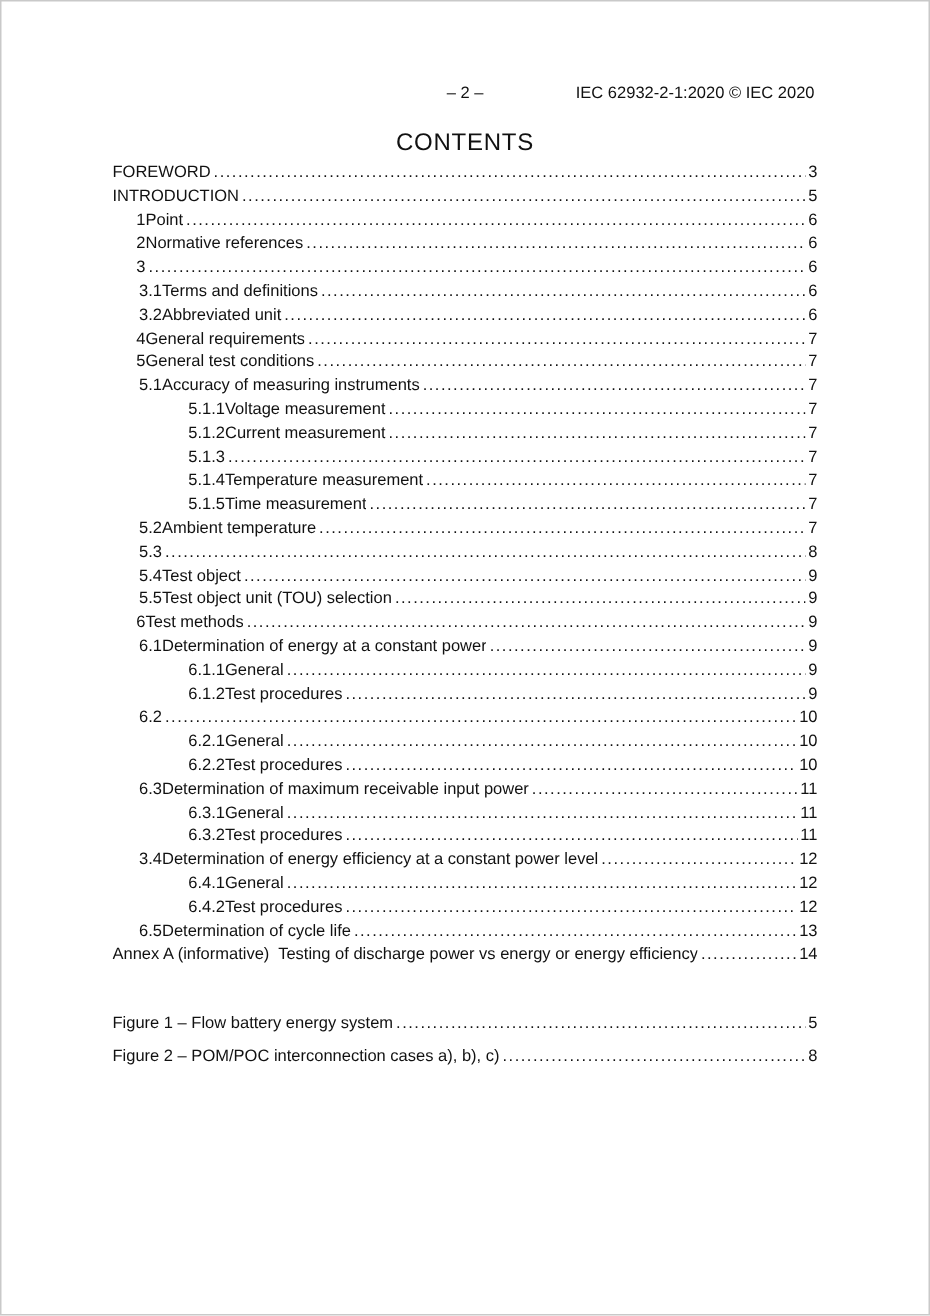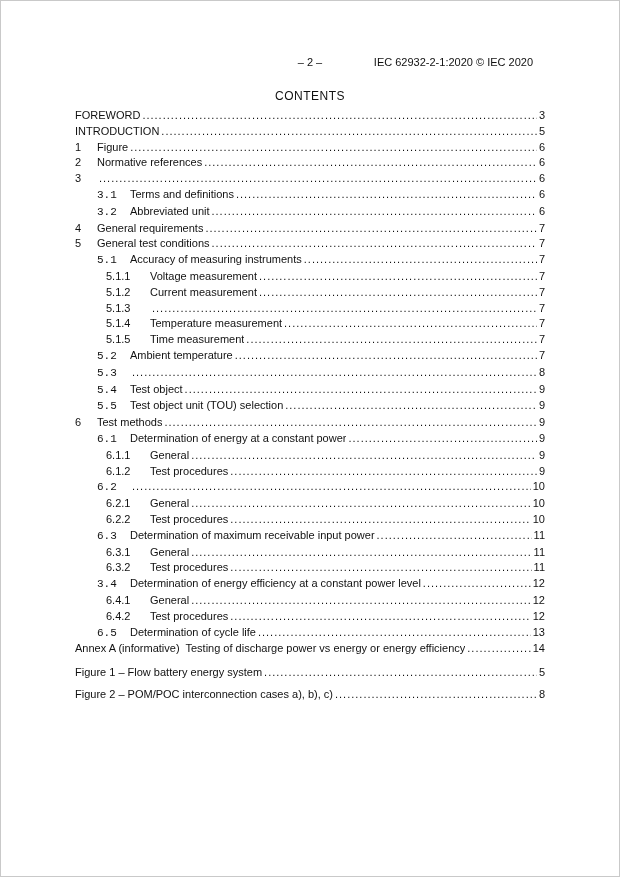--- a/index.html
+++ b/index.html
@@ -20,60 +20,61 @@
     position: absolute;
     top: 55px; left: 75px; right: 75px;
     height: 14px;
     font-size: 11px; line-height: 14px;
   }
   .page-marker {
     position: absolute; left: 50%; transform: translateX(-50%);
     white-space: nowrap;
   }
   .doc-ref {
-    position: absolute; right: 12px;
+    position: absolute; right: 2px;
     white-space: nowrap;
     padding-left: 28px;
   }
   .contents-title {
     position: absolute;
     top: 89px; left: 0; width: 100%;
     text-align: center;
-    font-size: 12px; line-height: 14px;
+    font-size: 16px; line-height: 14px;
     letter-spacing: 0.5px;
   }
   .toc {
     position: absolute;
     top: 108px; left: 75px; right: 75px;
     font-size: 11px;
   }
   .toc-row {
     display: flex;
     align-items: baseline;
     line-height: 15.8px;
+    text-align: right;
   }
   .toc-row .num { flex: 0 0 auto; white-space: nowrap; }
   .lvl1 .num { width: 22px; }
-  .lvl2 .num { margin-left: 22px; width: 33px; font-family: Liberation Mono, monospace; }
+  .lvl2 .num { width: 33px; }
   .lvl3 .num { margin-left: 31px; width: 44px; }
   .toc-row .lbl { flex: 0 1 auto; white-space: nowrap; overflow: hidden; }
   .toc-row .leader {
     flex: 1 1 0;
     overflow: hidden;
     white-space: nowrap;
     margin-left: 2px;
     min-width: 8px;
   }
   .toc-row .leader::after {
     content: "........................................................................................................................................................................................................";
     letter-spacing: 1px;
   }
   .toc-row .pg { flex: 0 0 auto; white-space: nowrap; margin-left: 2px; }
   .figures {
-    margin-top: 8px;
+    margin-top: 30px;
   }
   .figures .toc-row { margin-bottom: 6px; }
 </style>
 </head>
 <body>
 
 <div class="page-frame"></div>
 
 <div class="header">
   <span class="page-marker">– 2 –</span>
@@ -89,21 +90,21 @@
         <span class="leader"></span>
         <span class="pg">3</span>
       </div>
       <div class="toc-row lvl0">
         <span class="lbl">INTRODUCTION</span>
         <span class="leader"></span>
         <span class="pg">5</span>
       </div>
       <div class="toc-row lvl1">
         <span class="num">1</span>
-        <span class="lbl">Figure</span>
+        <span class="lbl">Point</span>
         <span class="leader"></span>
         <span class="pg">6</span>
       </div>
       <div class="toc-row lvl1">
         <span class="num">2</span>
         <span class="lbl">Normative references</span>
         <span class="leader"></span>
         <span class="pg">6</span>
       </div>
       <div class="toc-row lvl1">

